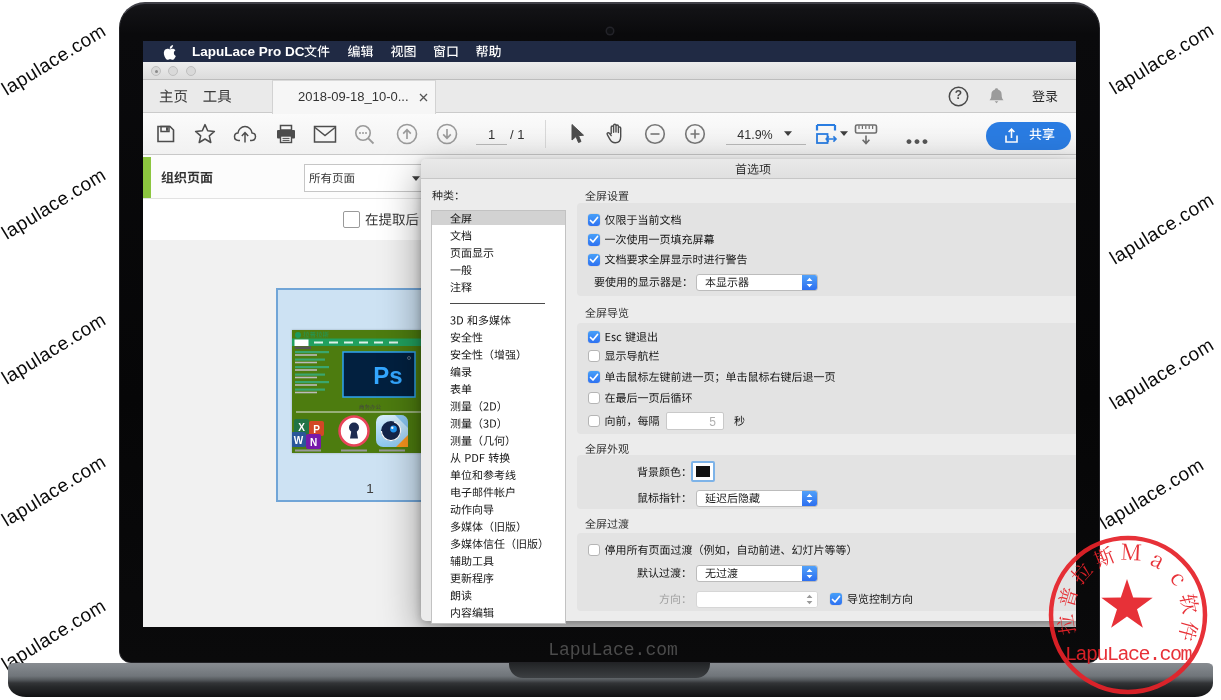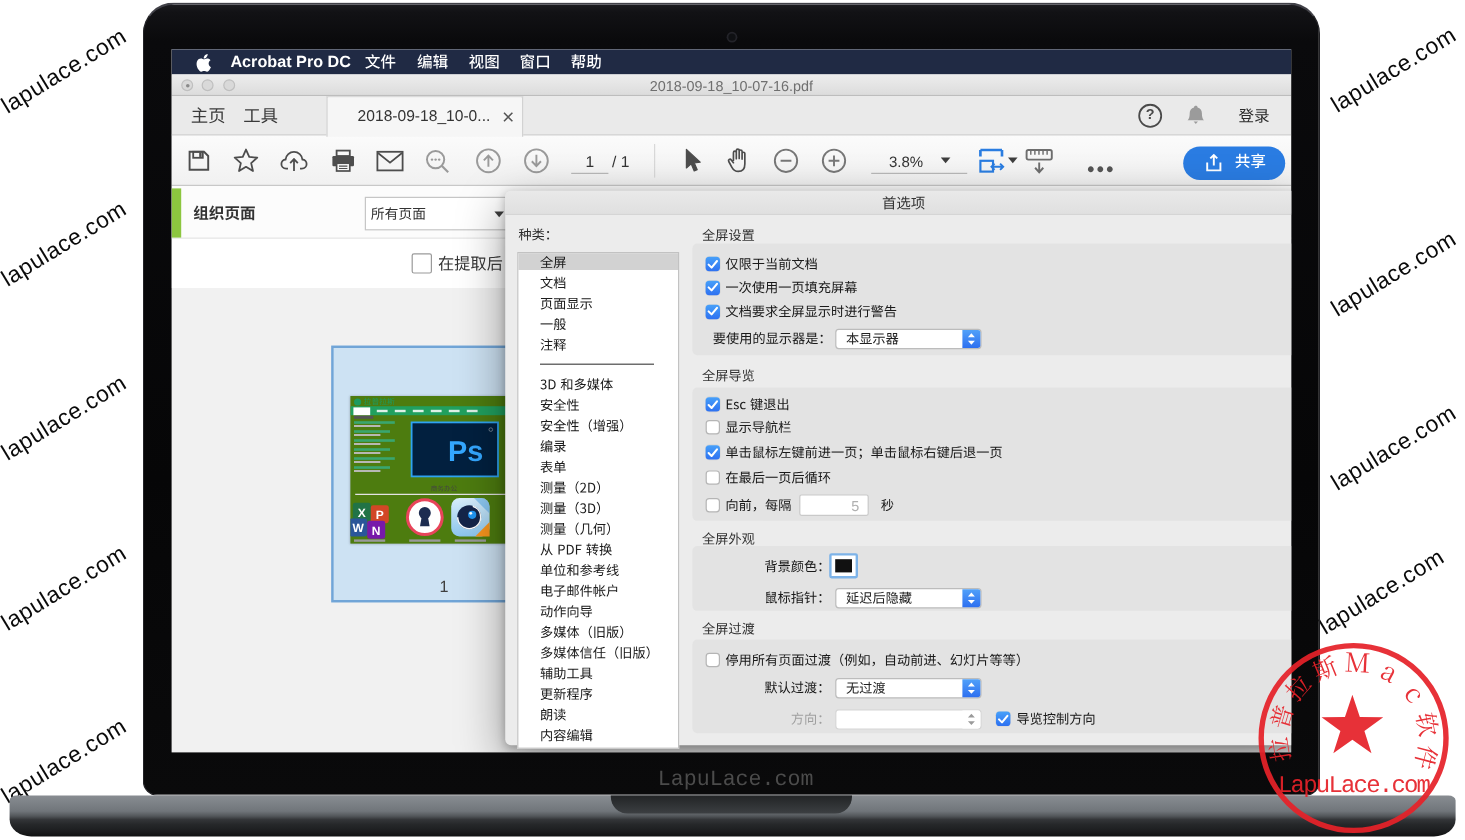--- a/index.html
+++ b/index.html
@@ -46,26 +46,25 @@
 <div id="screen">
 <div class="abs" style="left:0;top:0;width:933px;height:21px;background:#202a44"></div>
     <div class="abs" style="left:0;top:21px;width:933px;height:18px;background:linear-gradient(#ededed,#dcdcdc);border-bottom:1px solid #bdbdbd"></div>
     <div class="abs" style="left:0;top:39px;width:933px;height:33px;background:#eaeaea;border-bottom:1px solid #cbcbcb"></div>
     <div class="abs" style="left:0;top:72px;width:933px;height:42px;background:linear-gradient(#fbfbfb,#f1f1f1);border-bottom:1px solid #c8c8c8"></div>
     <div class="abs" style="left:0;top:114px;width:933px;height:44px;background:#fcfcfc;border-bottom:1px solid #e2e2e2"></div>
     <div class="abs" style="left:0;top:158px;width:933px;height:41px;background:#fff"></div>
     <svg class="abs" style="left:20px;top:3.5px" width="13" height="15" viewBox="0 0 13 15">
       <path fill="#fff" d="M9.2 2.4c.6-.74.98-1.74.84-2.4-.86.06-1.87.6-2.45 1.33-.53.64-.98 1.66-.8 2.4.94.03 1.8-.56 2.41-1.33zM10.84 7.93c.02 2.22 1.95 2.96 1.97 2.97-.02.05-.31 1.06-1.02 2.1-.61.9-1.25 1.79-2.25 1.81-.99.02-1.3-.58-2.43-.58s-1.48.56-2.41.6c-.97.04-1.7-.97-2.32-1.86C1.12 11.14.14 7.8 1.44 5.55c.64-1.11 1.8-1.82 3.05-1.84.95-.02 1.85.64 2.43.64.58 0 1.67-.8 2.82-.68.48.02 1.83.2 2.7 1.47-.07.04-1.61.94-1.6 2.79z"></path>
     </svg>
-    <div class="abs" style="left:49px;top:2px;color:#fff;font-weight:bold;font-size:13.5px;line-height:17px">Acrobat Pro DC</div>
+    <div class="abs" style="left:49px;top:2px;color:#fff;font-weight:bold;font-size:13.5px;line-height:17px">LapuLace Pro DC</div>
     <div class="tl" style="left:8px"></div>
     <div class="tl" style="left:25px"></div>
     <div class="tl" style="left:42.5px"></div>
     <div class="abs" style="left:11.5px;top:28.5px;width:3px;height:3px;border-radius:50%;background:#8a8a8a"></div>
-    <div class="abs" style="left:0;top:23.5px;width:933px;text-align:center;font-size:12px;color:#6f6f6f">2018-09-18_10-07-16.pdf</div>
     <div class="abs" style="left:129px;top:39px;width:164px;height:34px;background:#f6f6f6;border:1px solid #d2d2d2;border-bottom:none;border-top-color:#dadada"></div>
     <div class="abs" style="left:155px;top:48px;font-size:13px;color:#333">2018-09-18_10-0...</div>
     <svg class="abs" style="left:276px;top:51.5px" width="9" height="9">
       <path d="M1 1 8 8 M8 1 1 8" stroke="#555" stroke-width="1.3"></path>
     </svg>
     <svg class="abs" style="left:805px;top:45px" width="21" height="21">
       <circle cx="10.5" cy="10.5" r="9.2" fill="none" stroke="#4a4a4a" stroke-width="1.5"></circle>
     </svg>
     <div class="abs" style="left:805px;top:48px;width:21px;text-align:center;font-size:12px;font-weight:bold;color:#4a4a4a;line-height:13px">?</div>
     <svg class="abs" style="left:845px;top:46px" width="17" height="19" viewBox="0 0 17 19">
@@ -124,21 +123,21 @@
       <path d="M7.2 11.5 V5.2 C7.2 3.6 9.6 3.6 9.6 5.2 V10.2 M9.6 10.2 V3.4 C9.6 1.8 12 1.8 12 3.4 V10 M12 10 V4.2 C12 2.6 14.4 2.6 14.4 4.2 V10.6 M14.4 10.6 V6 C14.4 4.5 16.7 4.5 16.7 6 V14.6 C16.7 18.6 14.6 20.8 11.2 20.8 8.4 20.8 7.1 19.6 5.8 17.2 L3.3 12.6 C2.5 11.1 4.4 10 5.4 11.3 L7.2 13.6" fill="none" stroke="#4d4d4d" stroke-width="1.4" stroke-linejoin="round" stroke-linecap="round"></path>
     </svg>
     <svg class="abs" style="left:501px;top:82px" width="22" height="22" viewBox="0 0 22 22">
       <circle cx="11" cy="11" r="9.3" fill="none" stroke="#777" stroke-width="1.6"></circle>
       <path d="M6.5 11 H15.5" stroke="#777" stroke-width="1.6"></path>
     </svg>
     <svg class="abs" style="left:541px;top:82px" width="22" height="22" viewBox="0 0 22 22">
       <circle cx="11" cy="11" r="9.3" fill="none" stroke="#777" stroke-width="1.6"></circle>
       <path d="M6.5 11 H15.5 M11 6.5 V15.5" stroke="#777" stroke-width="1.6"></path>
     </svg>
-    <div class="abs" style="left:583px;top:86.5px;width:58px;text-align:center;font-size:12.5px;color:#333">3.8%</div>
+    <div class="abs" style="left:583px;top:86.5px;width:58px;text-align:center;font-size:12.5px;color:#333">41.9%</div>
     <div class="abs" style="left:583px;top:103px;width:80px;border-top:1.5px solid #b9b9b9"></div>
     <svg class="abs" style="left:640px;top:89px" width="10" height="7" viewBox="0 0 10 7">
       <path d="M1 1.2 5 6 9 1.2 Z" fill="#3e3e3e"></path>
     </svg>
     <svg class="abs" style="left:671px;top:81px" width="24" height="24" viewBox="0 0 24 24">
       <path d="M3 3 V8.5 M3 3 H21 M21 3 V8.5" fill="none" stroke="#2a7de1" stroke-width="2.2"></path>
       <rect x="3" y="12" width="10.5" height="9" fill="none" stroke="#2a7de1" stroke-width="1.8"></rect>
       <path d="M12 17 H22 M14.8 14.4 12.2 17 14.8 19.6 M19.4 14.4 22 17 19.4 19.6" fill="none" stroke="#2a7de1" stroke-width="1.6"></path>
     </svg>
     <svg class="abs" style="left:696px;top:89px" width="10" height="7" viewBox="0 0 10 7">

